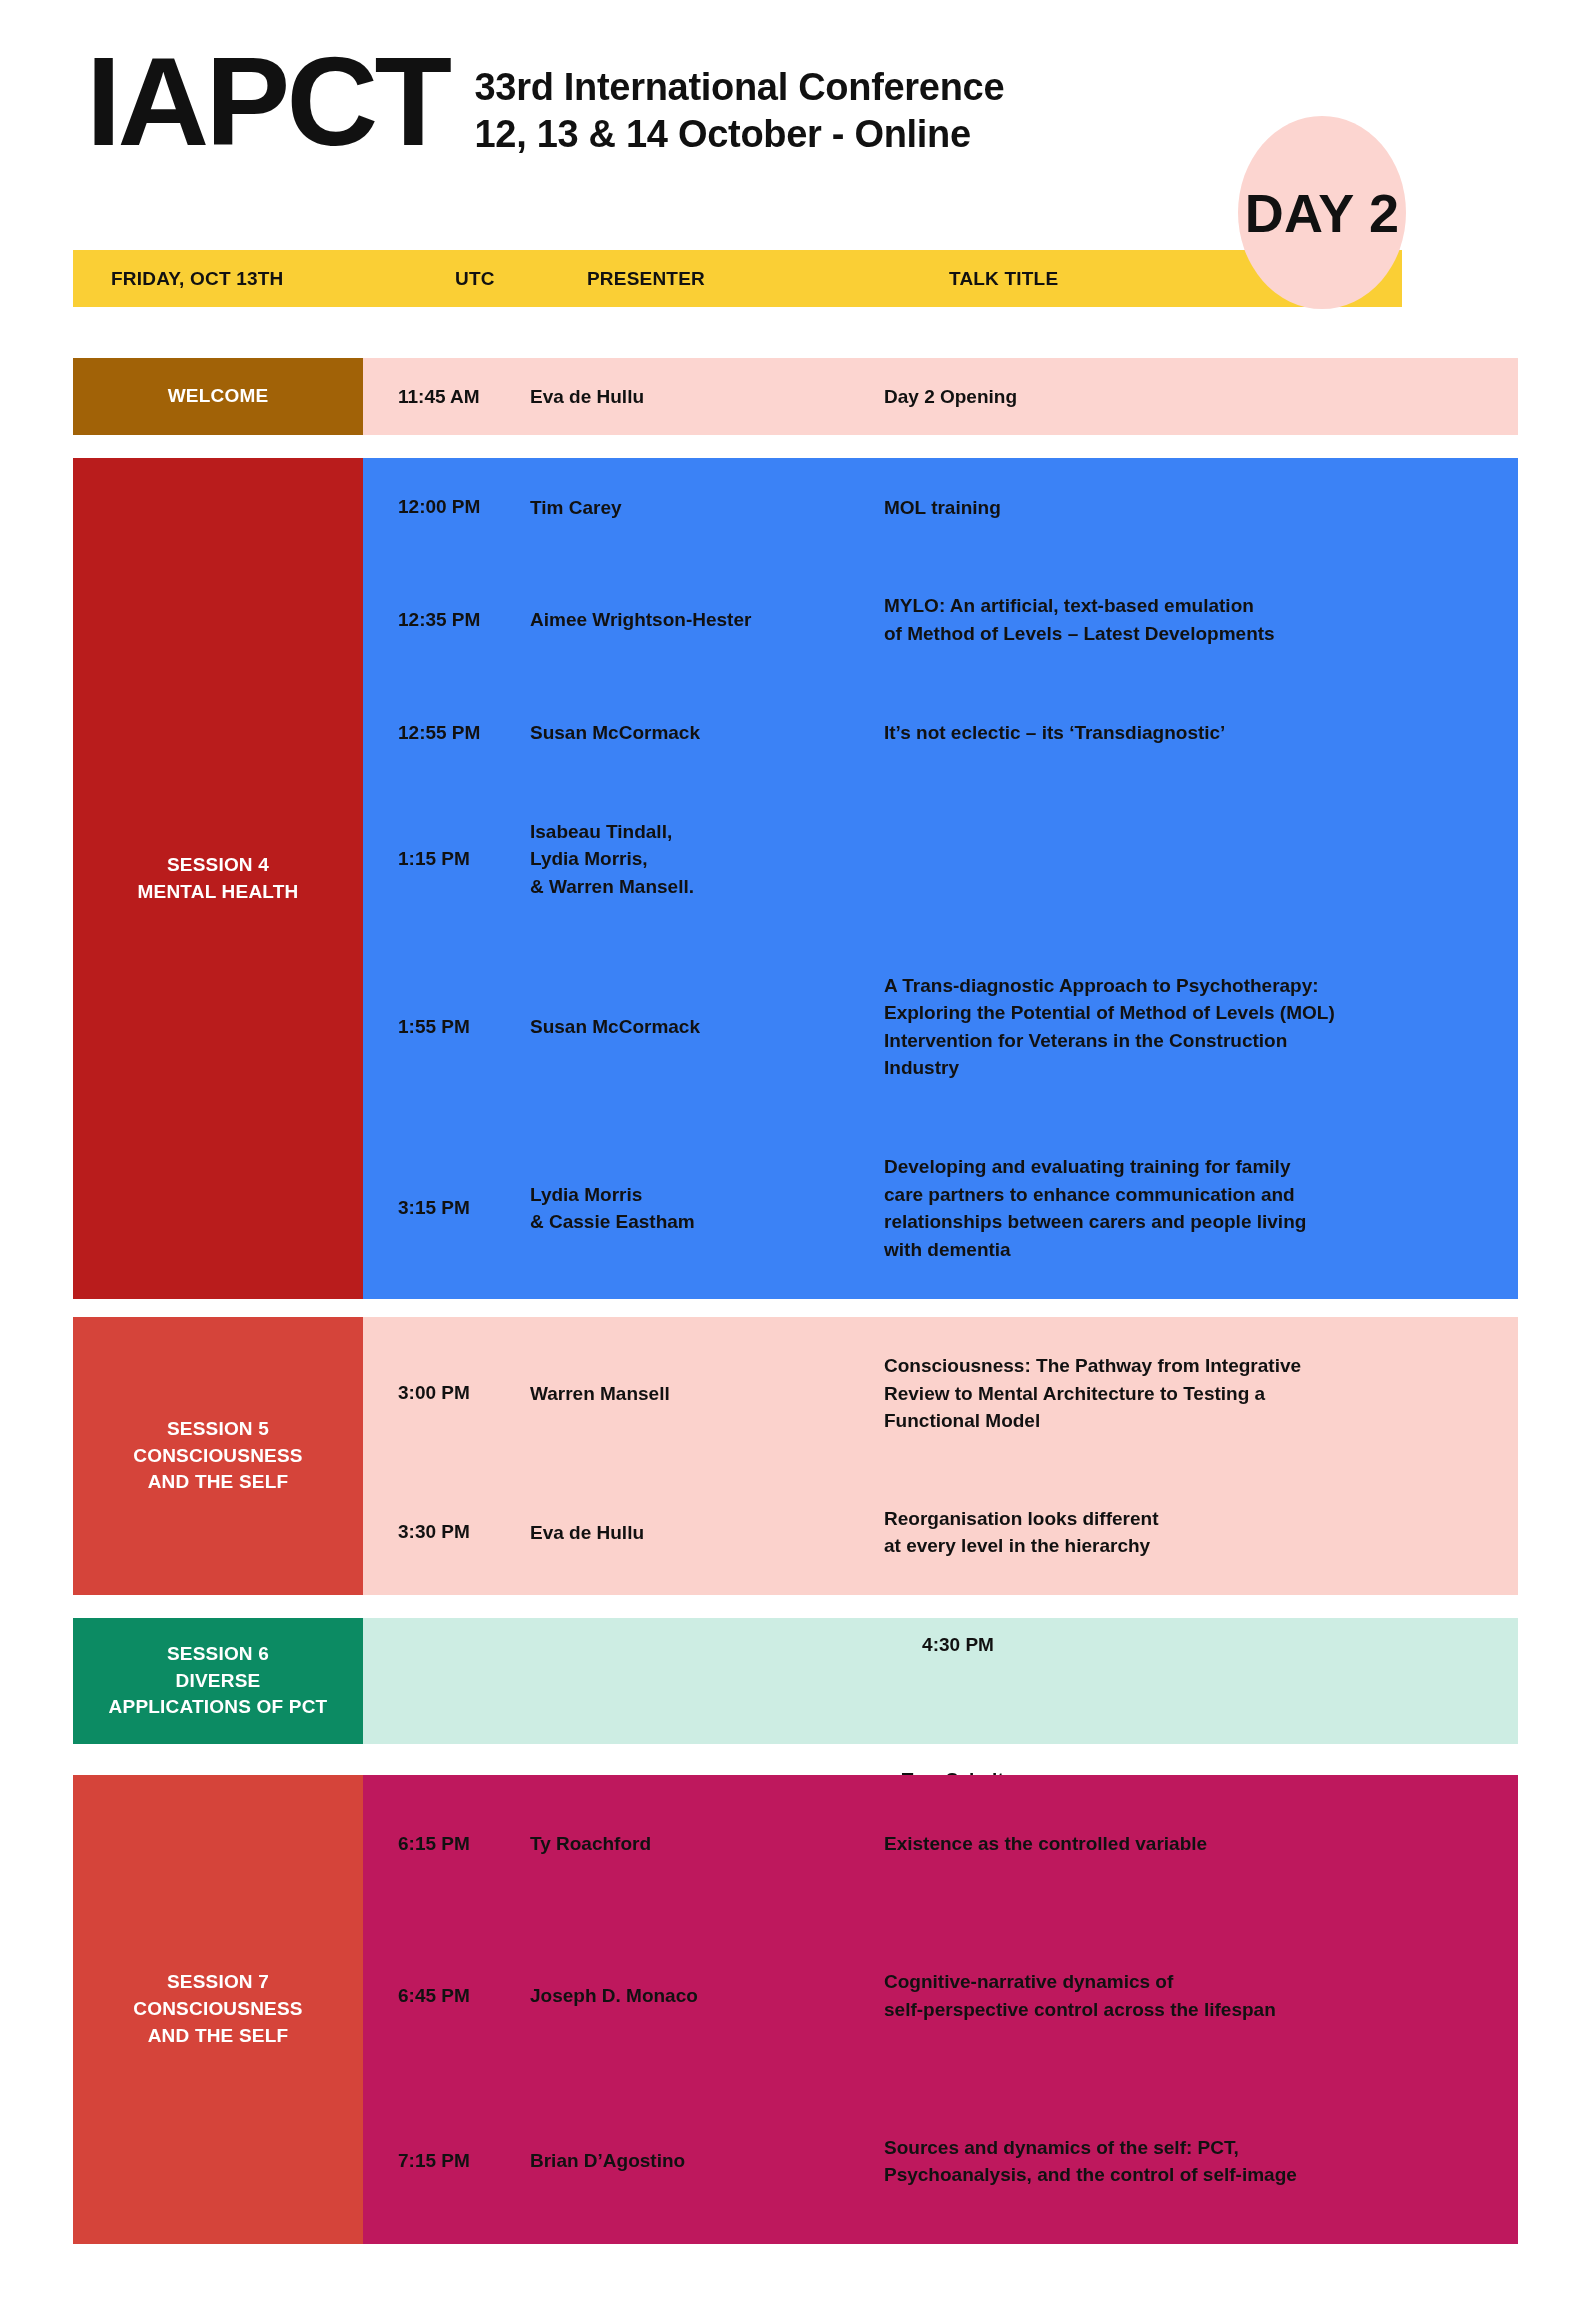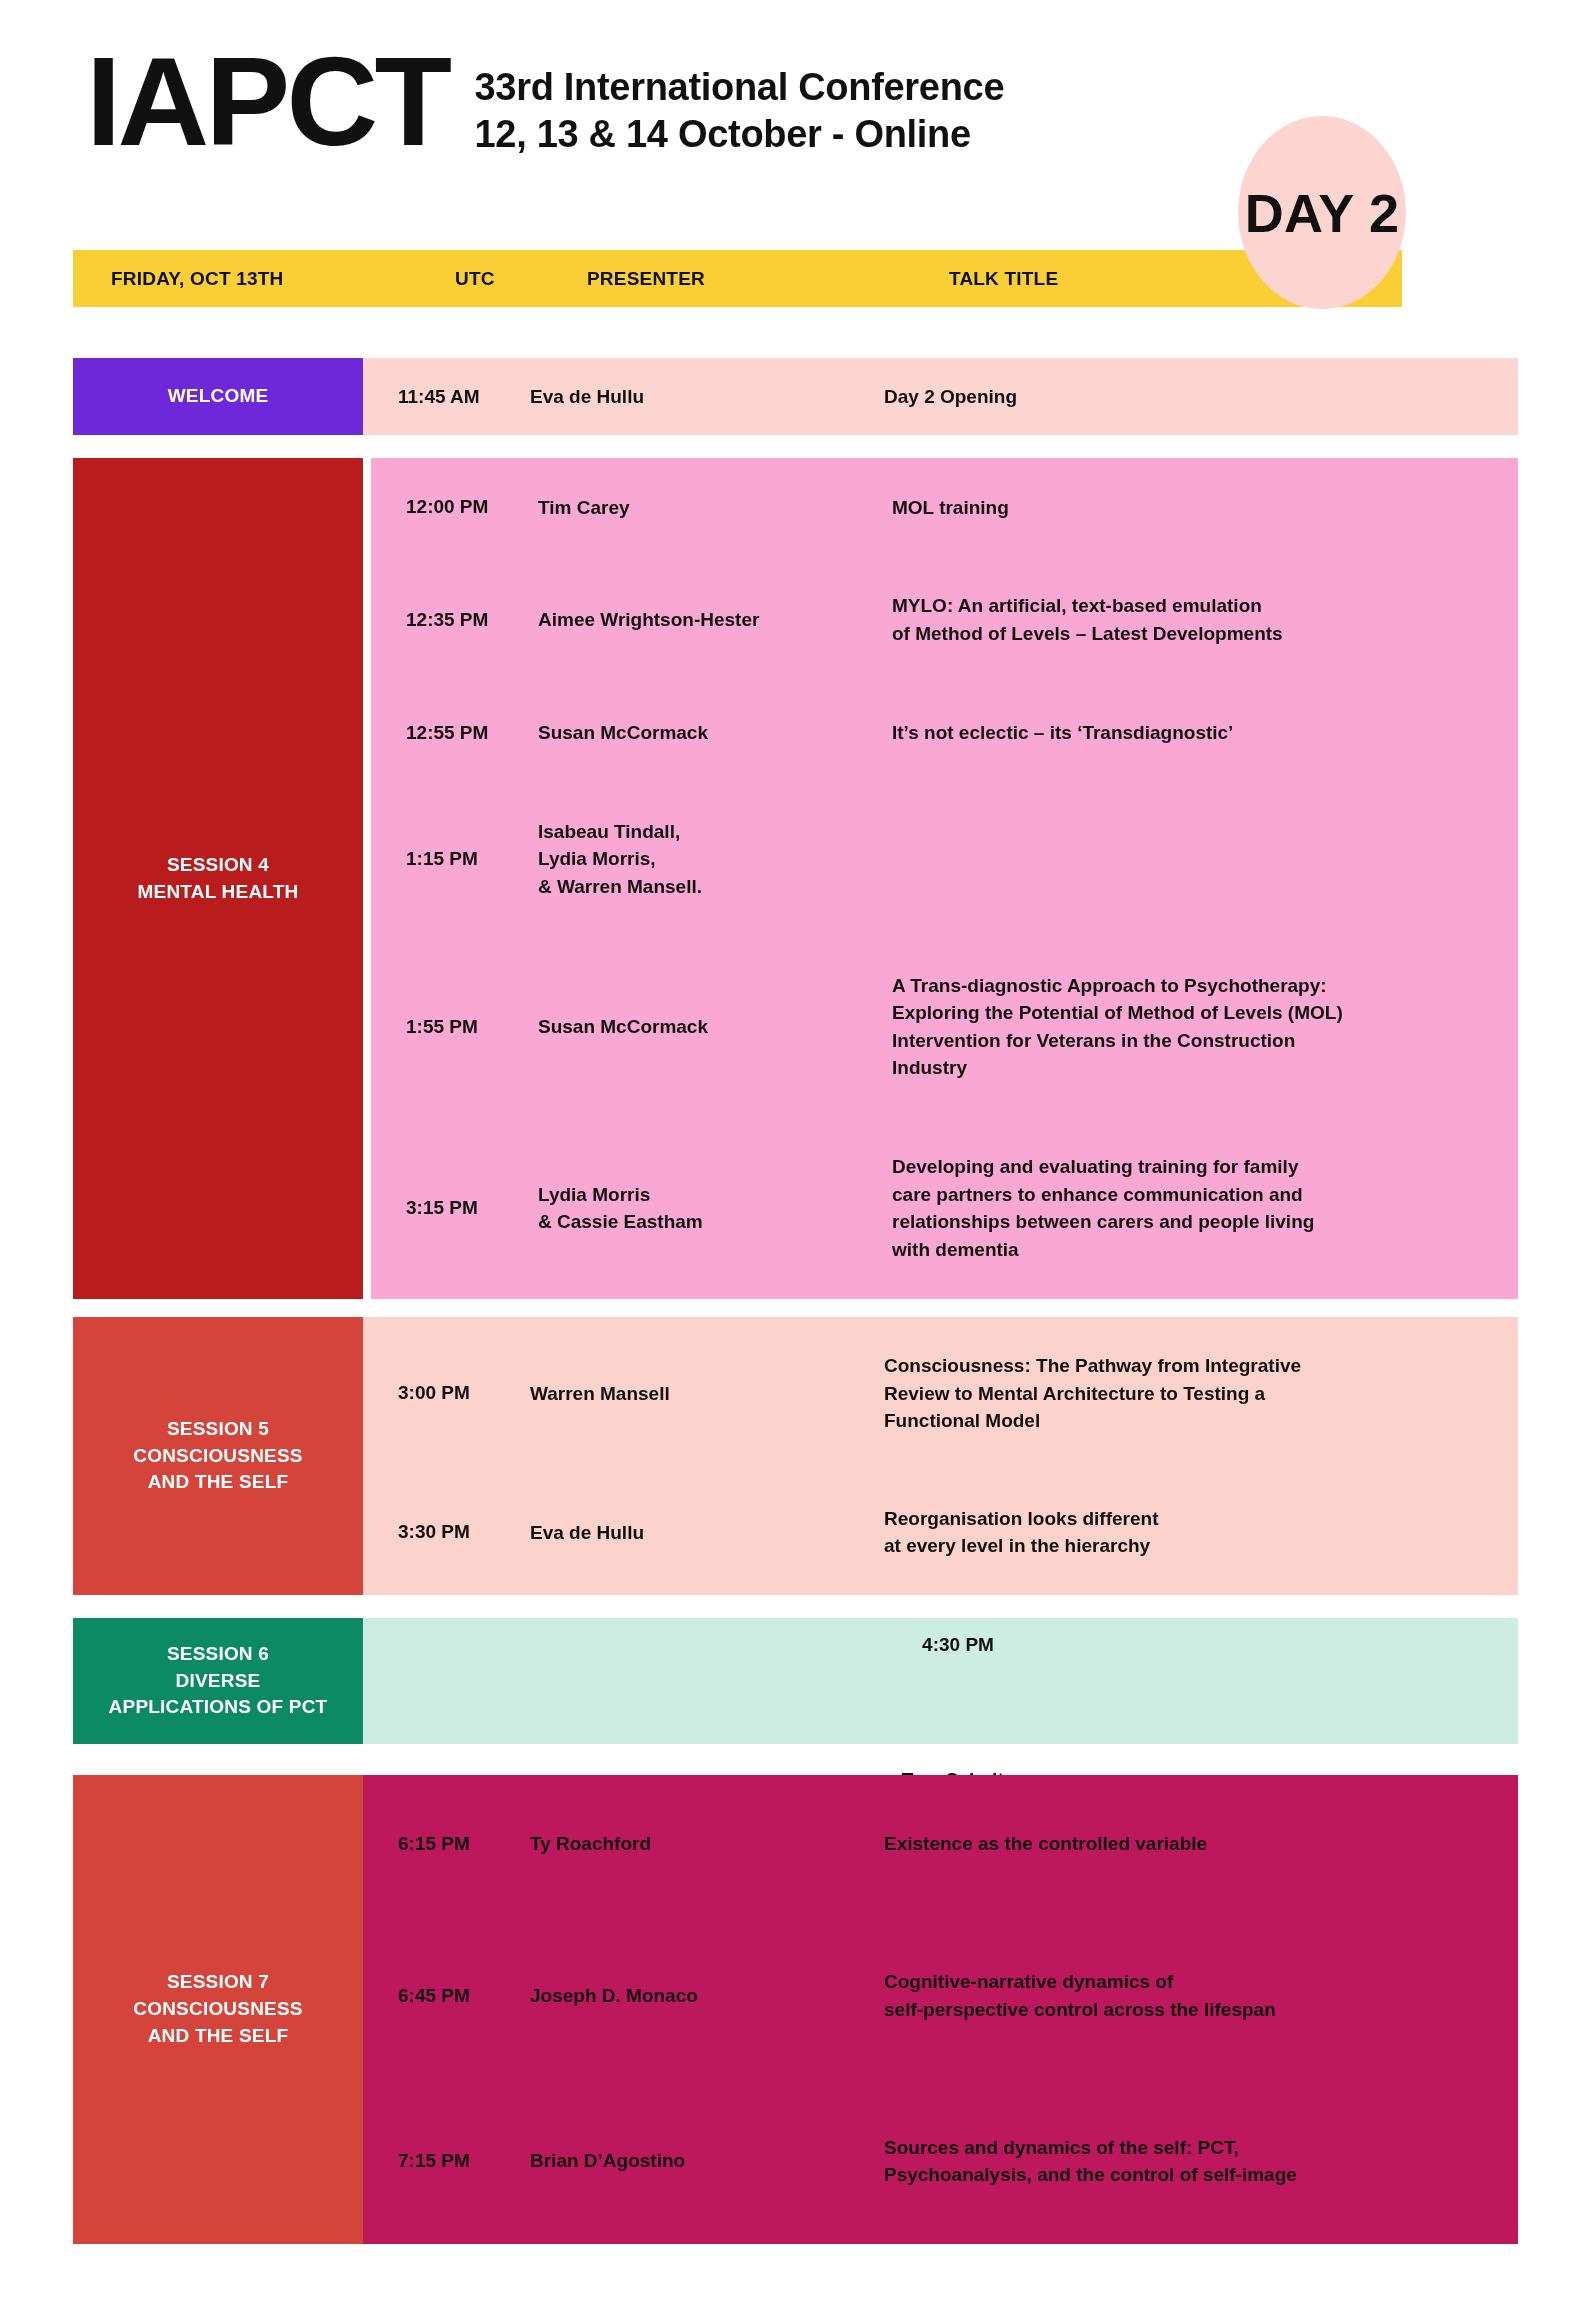--- a/index.html
+++ b/index.html
@@ -154,28 +154,28 @@
     padding-left: 27px;
     padding-right: 10px;
     font-size: 19px;
     font-weight: 700;
     color: #111111;
     line-height: 1.45;
   }
 
   
   #sec-welcome { top: 358px; height: 77px; }
-  #sec-welcome .sec-label { background: #6d28d9; }
+  #sec-welcome .sec-label { background: #a16207; }
   #sec-welcome .sec-body  { background: #FCD5D0; display:flex; align-items:center; }
   #sec-welcome .row { height: 77px; }
 
   
   #sec-s4 { top: 458px; height: 841px; }
   #sec-s4 .sec-label { background: #b91c1c; }
-  #sec-s4 .sec-body  { background: #f9a8d4; margin-left: 8px; }
+  #sec-s4 .sec-body  { background: #3b82f6; }
 
   
   #sec-s5 { top: 1317px; height: 278px; }
   #sec-s5 .sec-label { background: #D5443A; }
   #sec-s5 .sec-body  { background: #FBD2CC; }
 
   
   #sec-s6 { top: 1618px; height: 126px; }
   #sec-s6 .sec-label { background: #0C8B63; }
   #sec-s6 .sec-body  { background: #CDEDE3; display:flex; align-items:center; }

